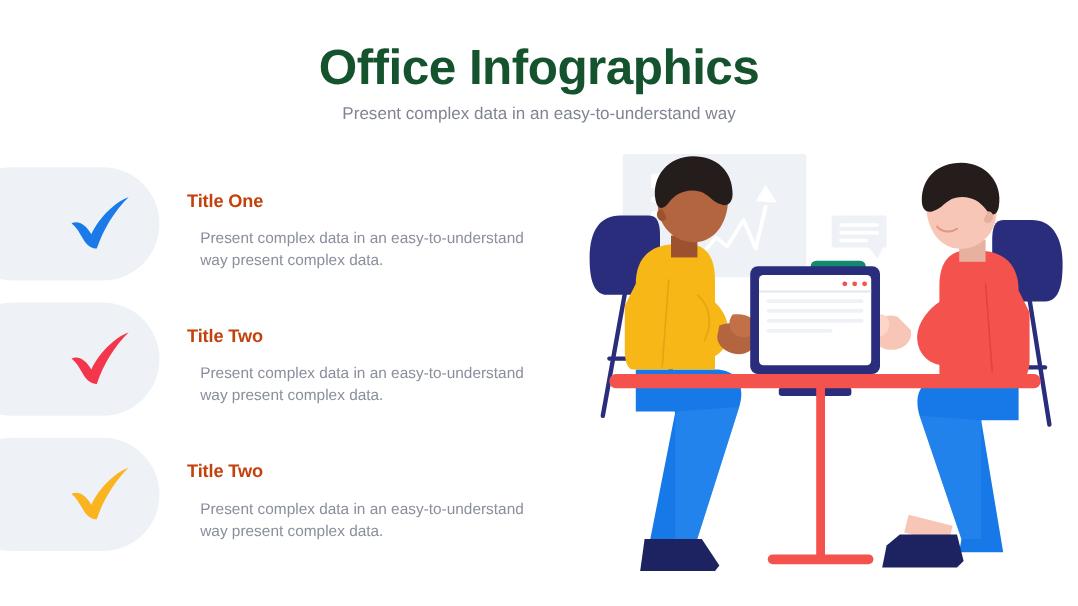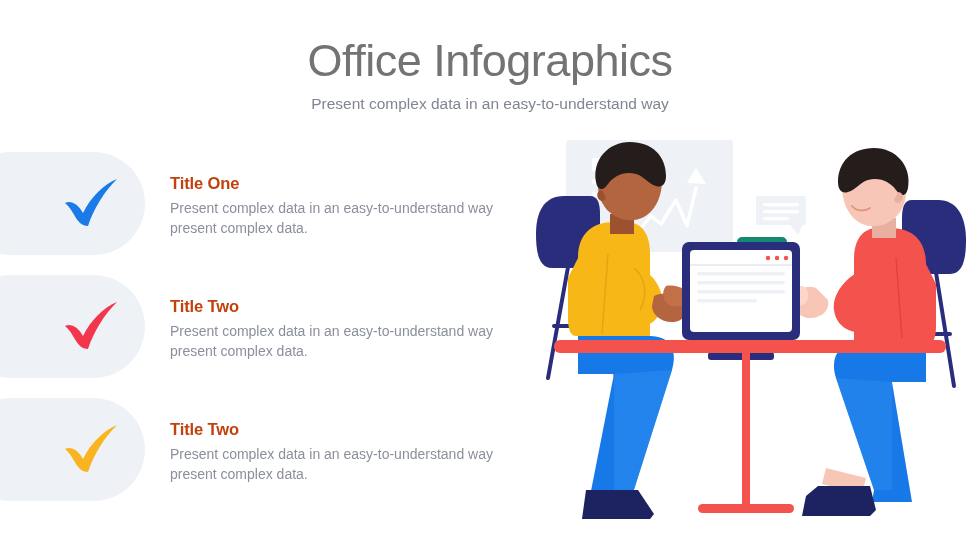--- a/index.html
+++ b/index.html
@@ -25,22 +25,22 @@
   
   .header {
     position: absolute;
     left: 0;
     top: 38px;
     width: 980px;
     text-align: center;
   }
   .title {
     font-size: 45px;
-    font-weight: normal;
-    color: #737373;
+    font-weight: bold;
+    color: #14532d;
     letter-spacing: -0.5px;
     line-height: 1.0;
     margin: 0;
   }
   .subtitle {
     font-size: 15.5px;
     color: #808593;
     margin: 12px 0 0 0;
     line-height: 1.2;
     font-weight: normal;
@@ -86,21 +86,21 @@
     font-size: 16.5px;
     font-weight: bold;
     color: #c2410c;
     margin: 0 0 4px 0;
     line-height: 1.2;
     letter-spacing: -0.1px;
   }
   .item-desc {
     font-size: 14px;
     color: #8a8f9c;
-    margin: 0;
+    margin: 12px;
     line-height: 1.45;
     max-width: 335px;
   }
 
   
   .illustration {
     position: absolute;
     left: 530px;
     top: 138px;
     width: 440px;

